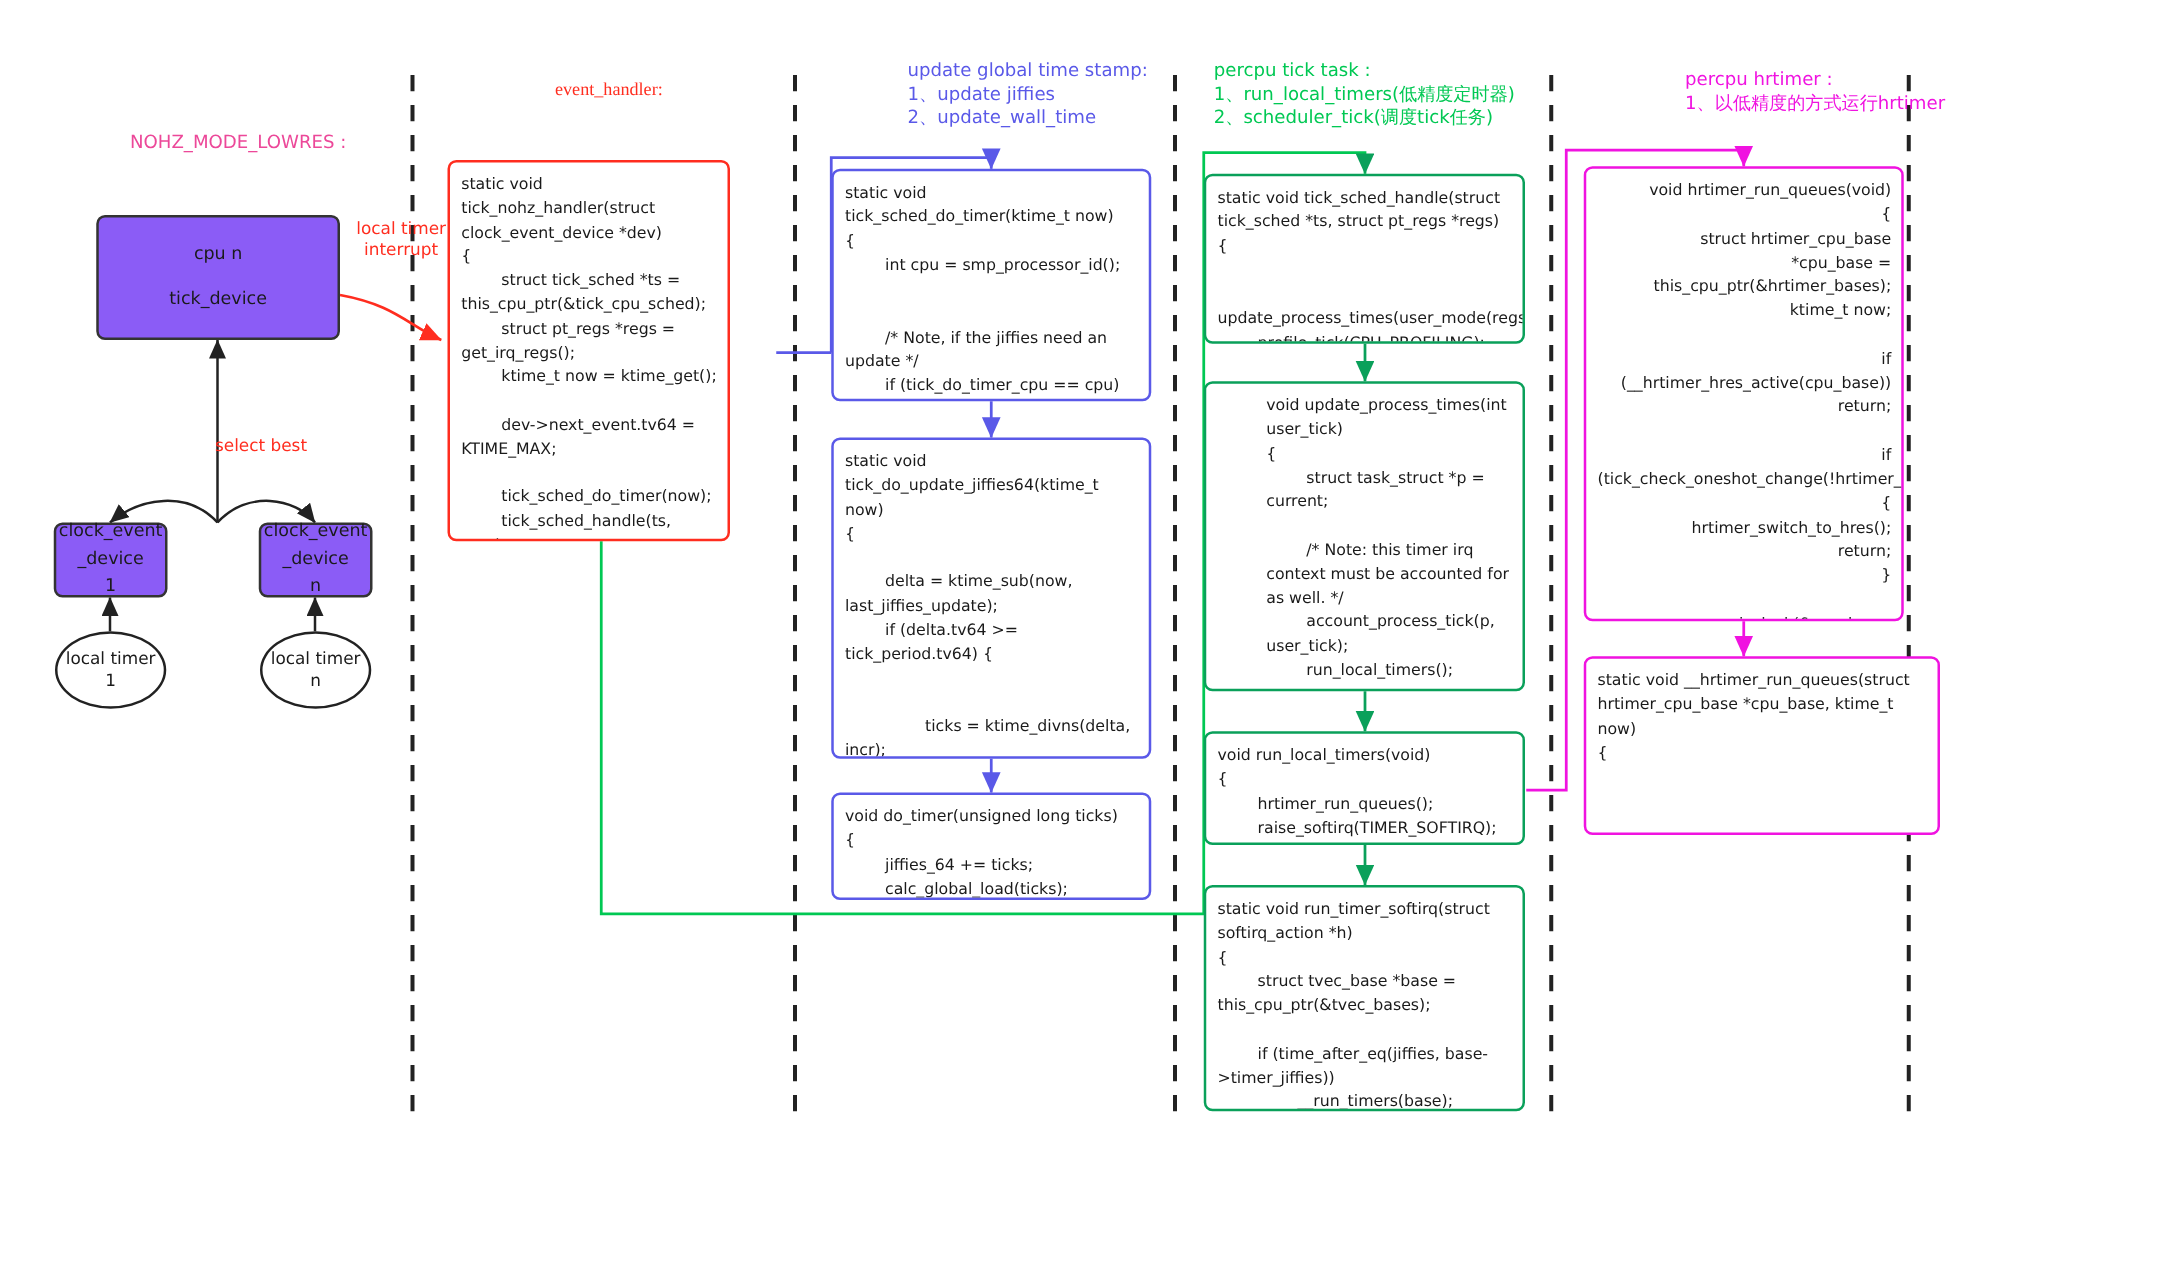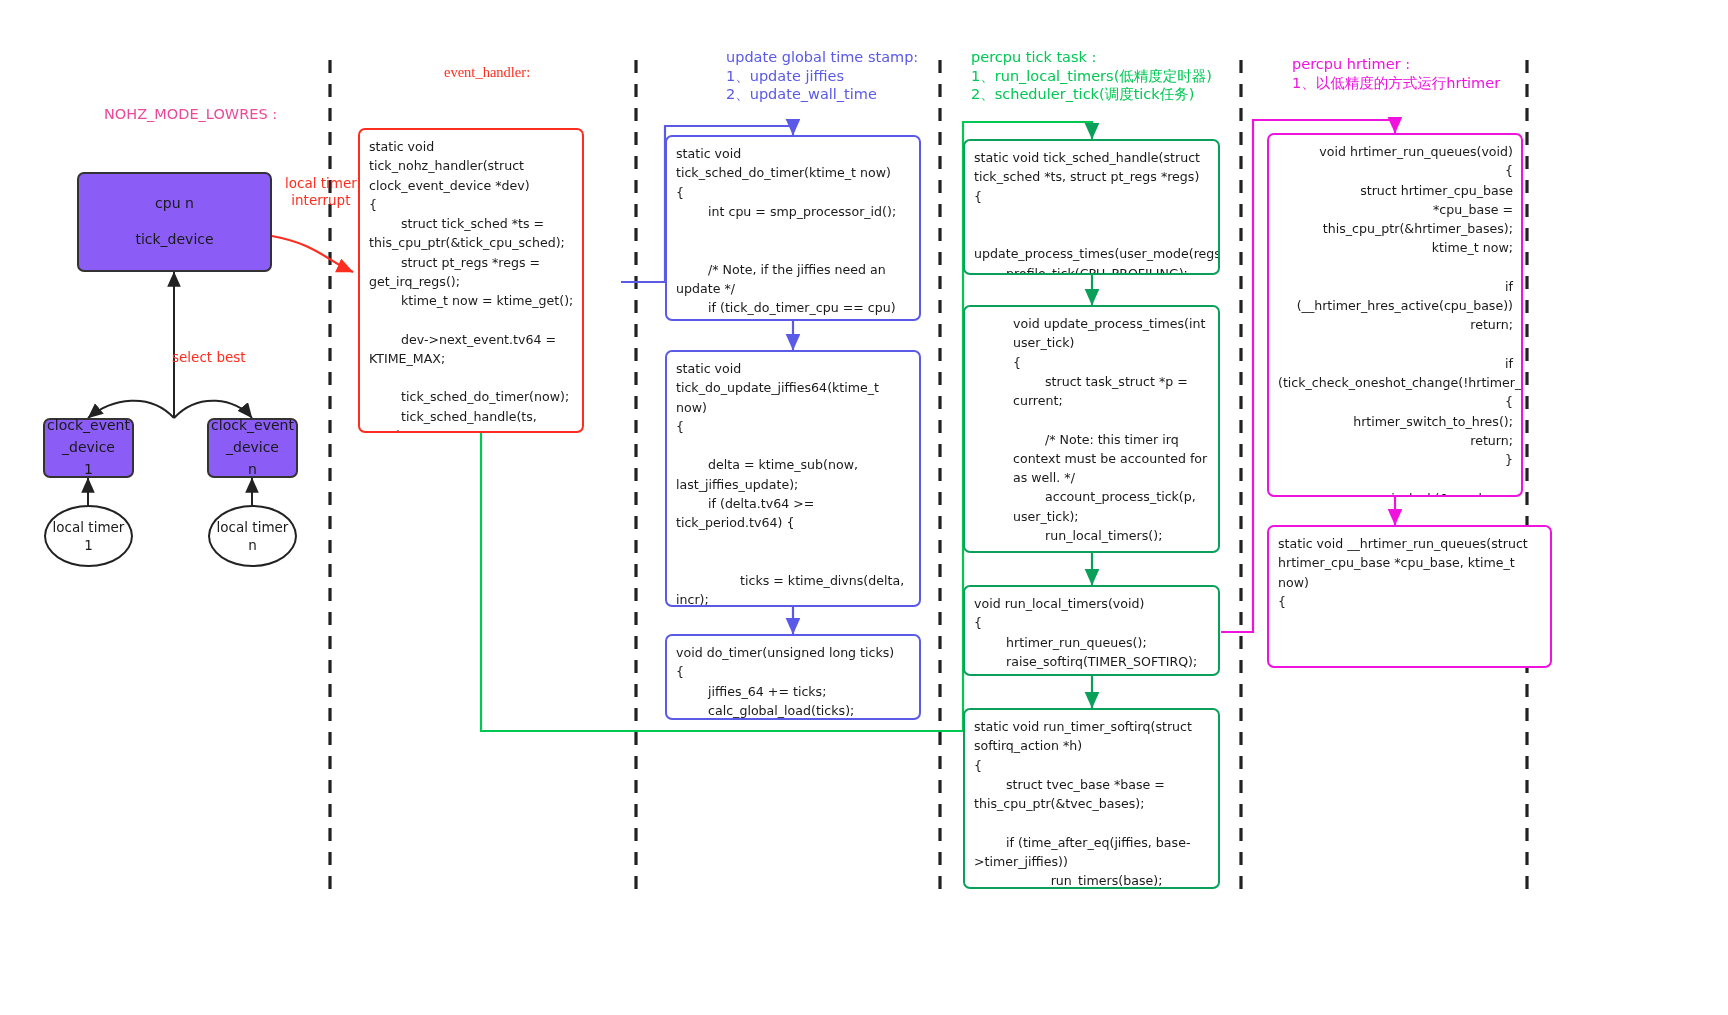--- a/index.html
+++ b/index.html
@@ -104,21 +104,21 @@
   <div class="lbl hdr hdr-red" style="left:444px;top:63px;">event_handler:</div>
 
   <div class="lbl hdr hdr-blue" style="left:726px;top:48px;">update global time stamp:
 1、update jiffies
 2、update_wall_time</div>
 
   <div class="lbl hdr hdr-green" style="left:971px;top:48px;">percpu tick task :
 1、run_local_timers(低精度定时器)
 2、scheduler_tick(调度tick任务)</div>
 
-  <div class="lbl hdr hdr-magenta" style="left:1292px;top:55px;">percpu hrtimer :
+  <div class="lbl hdr hdr-magenta" style="left:1348px;top:55px;">percpu hrtimer :
 1、以低精度的方式运行hrtimer</div>
 
   <div class="lbl redtxt" style="left:285px;top:175px;text-align:center;">local timer
 interrupt</div>
 
   <div class="lbl redtxt" style="left:172px;top:349px;">select best</div>
 
   <div class="node" style="left:77px;top:172px;width:195px;height:100px;">
     <div>cpu n</div>
     <div style="height:14px"></div>

